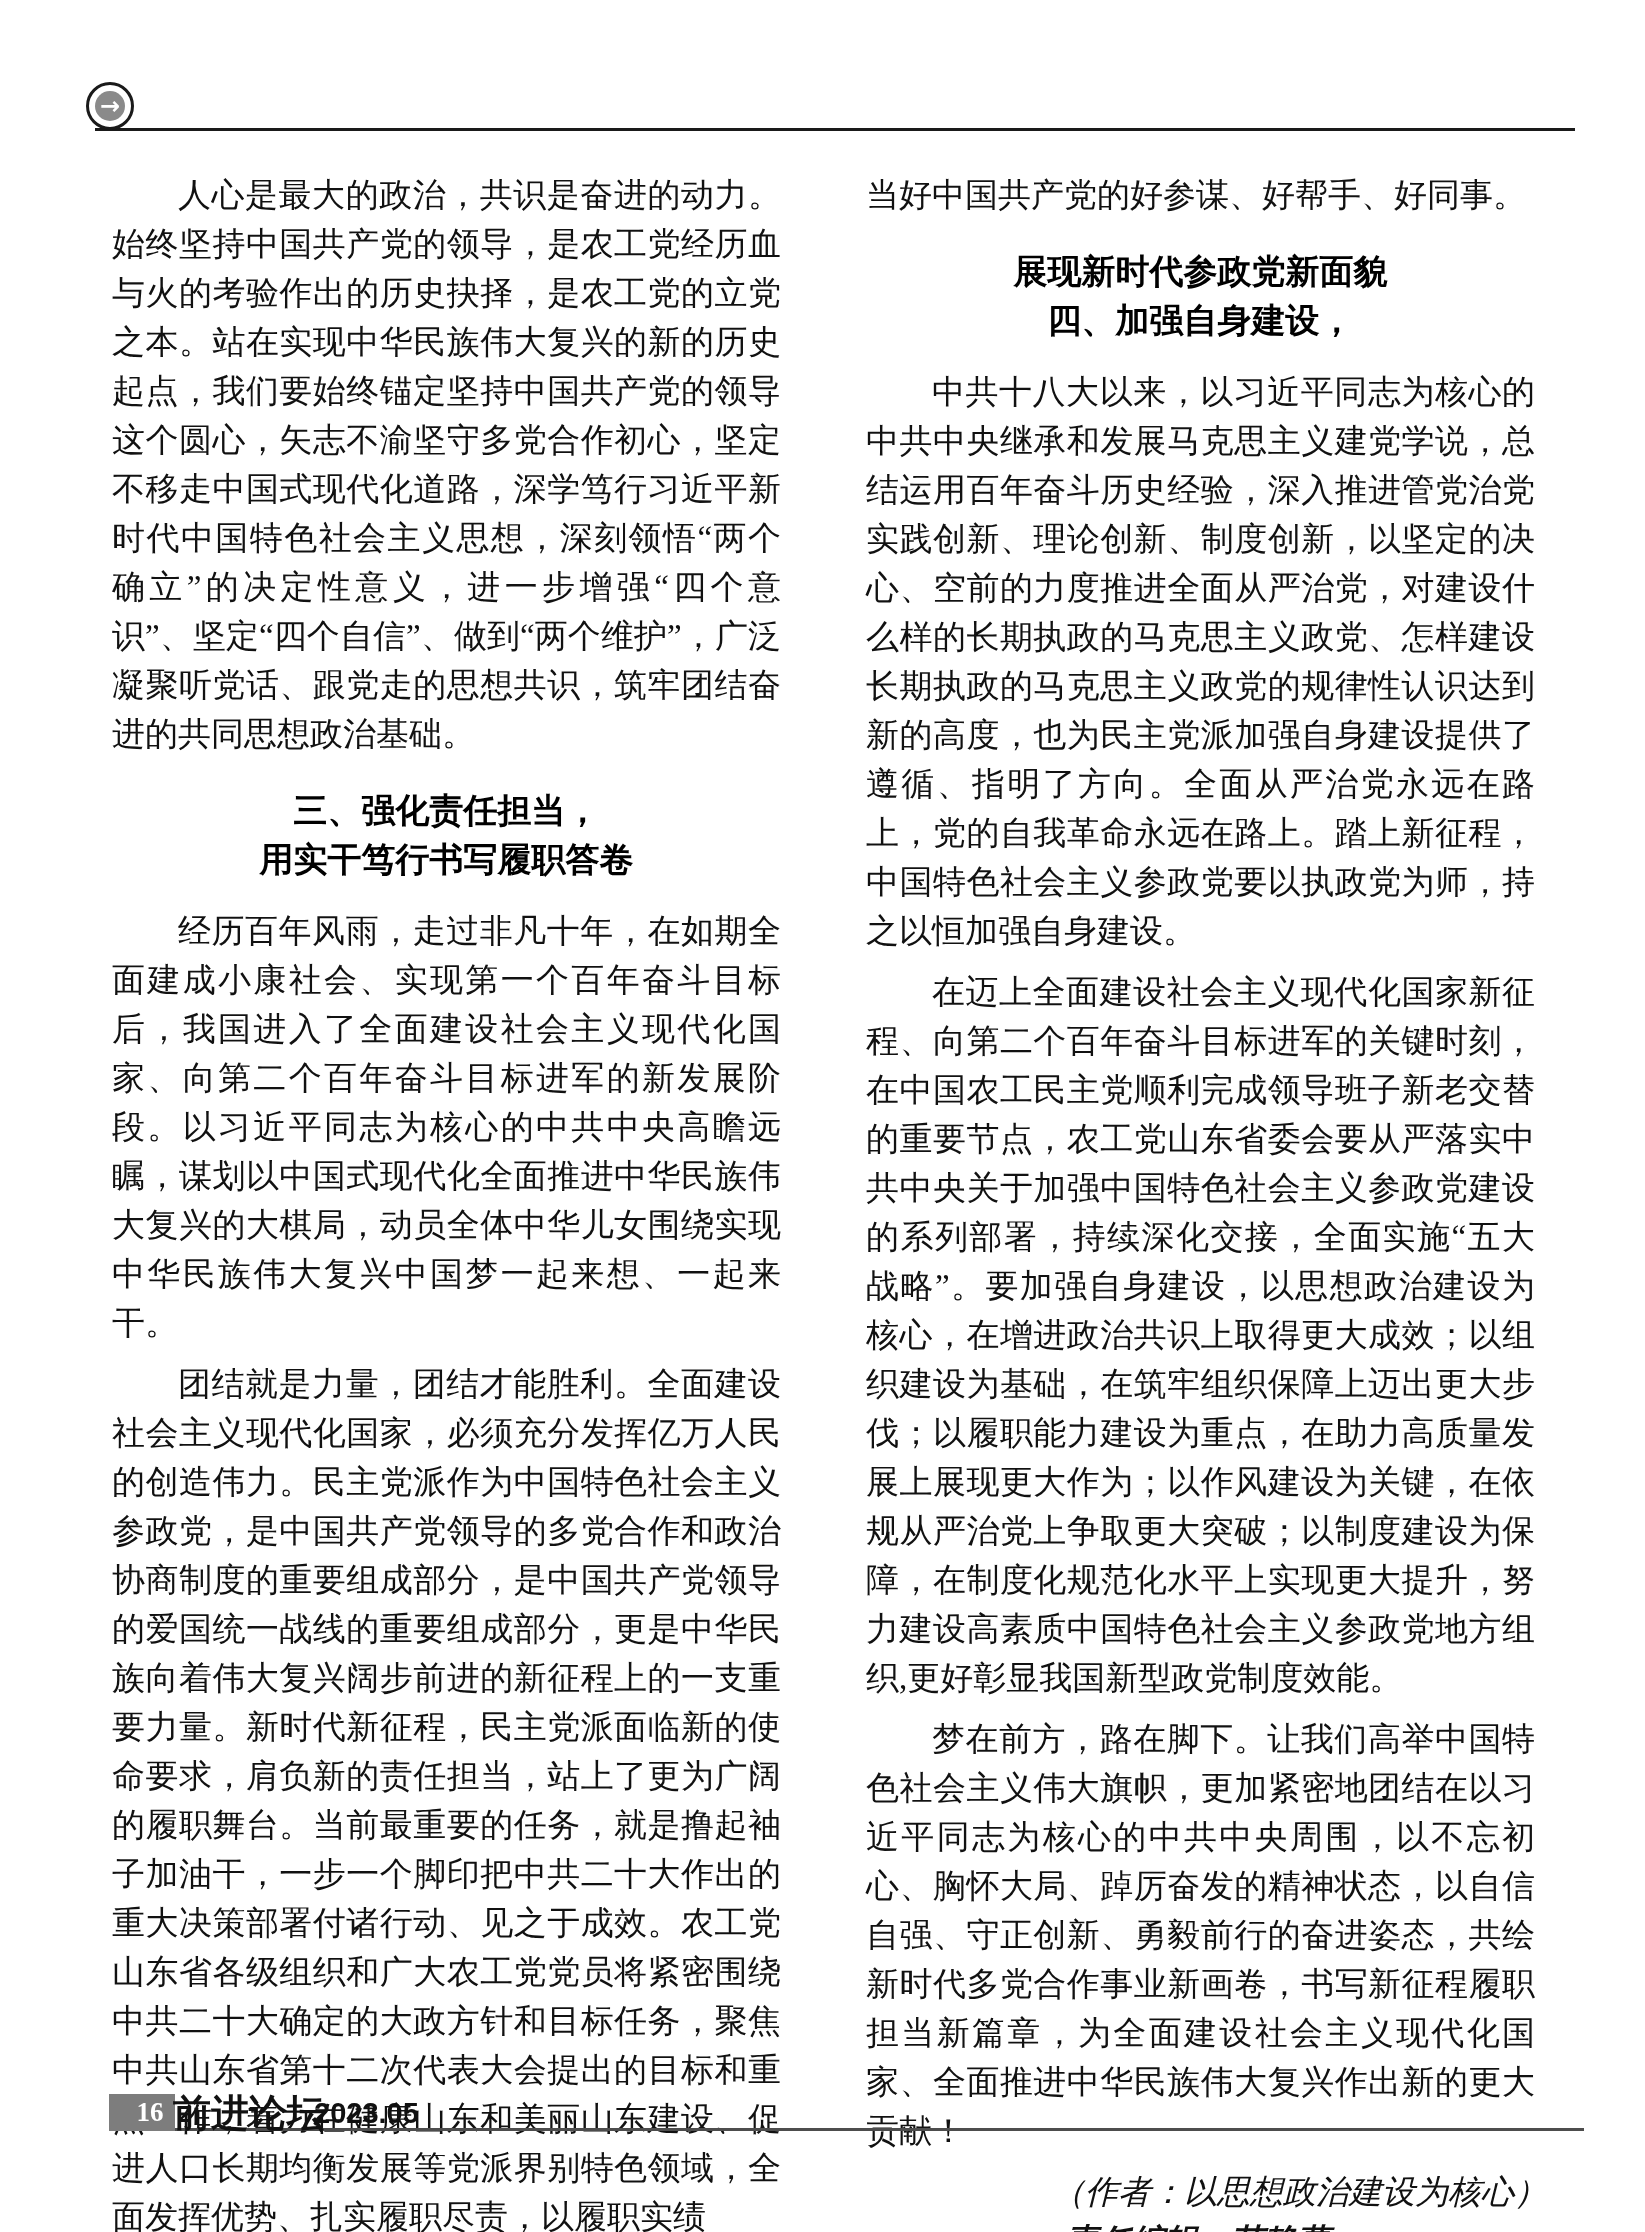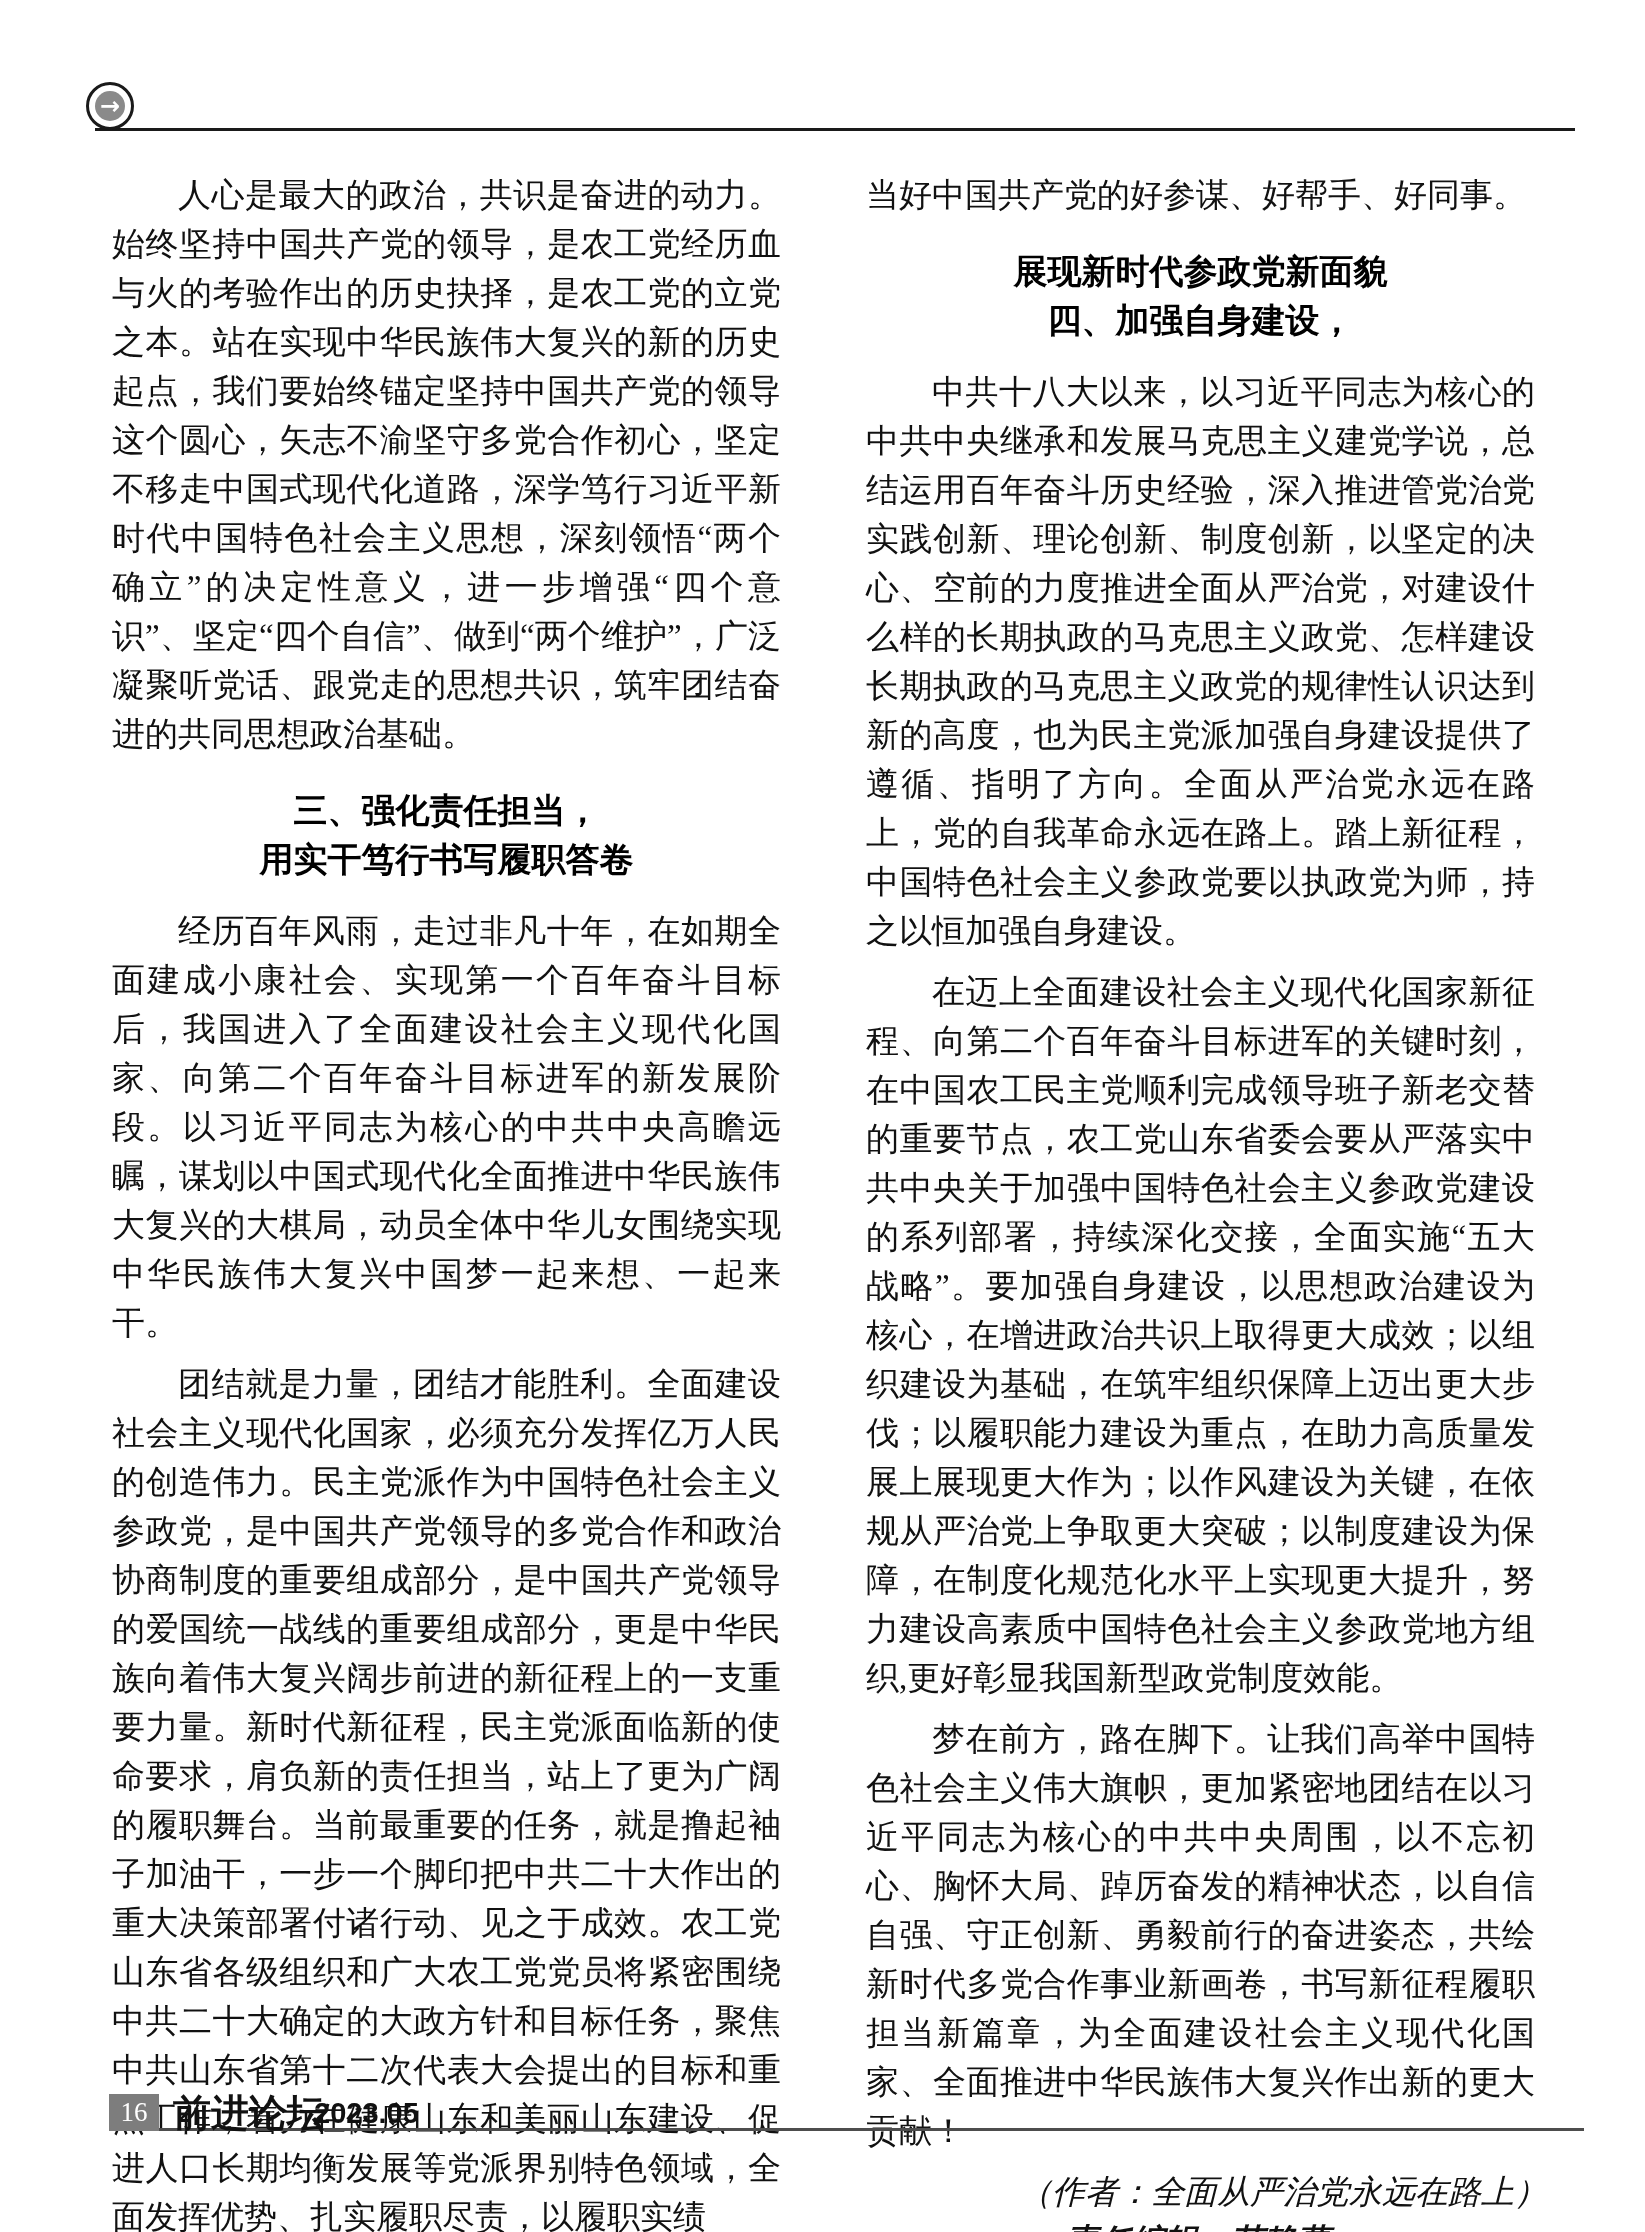--- a/index.html
+++ b/index.html
@@ -91,24 +91,25 @@
     width: 1425px; height: 3px;
     background: #4d4d4d;
   }
   .footer-pagenum-box {
     position: absolute;
     left: 109px; top: 2094px;
     width: 50px; height: 37px;
     background: #7d7d7d;
     color: #ffffff;
     font-size: 27px;
-    font-weight: normal;
+    font-weight: bold;
     line-height: 37px;
     text-align: center;
     font-family: "Liberation Serif", "DejaVu Serif", serif;
+    padding-left: 16px;
   }
   .footer-journal {
     position: absolute;
     left: 173px; top: 2095px;
     font-family: "Liberation Sans", "DejaVu Sans", sans-serif;
     font-size: 38px;
     font-weight: bold;
     line-height: 36px;
     color: #111;
     white-space: nowrap;
@@ -146,21 +147,21 @@
 
   <div class="column col-right">
     <p class="para no-indent">当好中国共产党的好参谋、好帮手、好同事。</p>
     <div class="section-heading">
       <div>展现新时代参政党新面貌</div>
       <div>四、加强自身建设，</div>
     </div>
     <p class="para">中共十八大以来，以习近平同志为核心的中共中央继承和发展马克思主义建党学说，总结运用百年奋斗历史经验，深入推进管党治党实践创新、理论创新、制度创新，以坚定的决心、空前的力度推进全面从严治党，对建设什么样的长期执政的马克思主义政党、怎样建设长期执政的马克思主义政党的规律性认识达到新的高度，也为民主党派加强自身建设提供了遵循、指明了方向。全面从严治党永远在路上，党的自我革命永远在路上。踏上新征程，中国特色社会主义参政党要以执政党为师，持之以恒加强自身建设。</p>
     <p class="para">在迈上全面建设社会主义现代化国家新征程、向第二个百年奋斗目标进军的关键时刻，在中国农工民主党顺利完成领导班子新老交替的重要节点，农工党山东省委会要从严落实中共中央关于加强中国特色社会主义参政党建设的系列部署，持续深化交接，全面实施“五大战略”。要加强自身建设，以思想政治建设为核心，在增进政治共识上取得更大成效；以组织建设为基础，在筑牢组织保障上迈出更大步伐；以履职能力建设为重点，在助力高质量发展上展现更大作为；以作风建设为关键，在依规从严治党上争取更大突破；以制度建设为保障，在制度化规范化水平上实现更大提升，努力建设高素质中国特色社会主义参政党地方组织,更好彰显我国新型政党制度效能。</p>
     <p class="para">梦在前方，路在脚下。让我们高举中国特色社会主义伟大旗帜，更加紧密地团结在以习近平同志为核心的中共中央周围，以不忘初心、胸怀大局、踔厉奋发的精神状态，以自信自强、守正创新、勇毅前行的奋进姿态，共绘新时代多党合作事业新画卷，书写新征程履职担当新篇章，为全面建设社会主义现代化国家、全面推进中华民族伟大复兴作出新的更大贡献！</p>
-    <p class="byline author">（作者：全面从严治党永远在路上）</p>
+    <p class="byline author">（作者：以思想政治建设为核心）</p>
     <p class="byline editor">责任编辑　苏静蕾</p>
   </div>
 
   <div class="footer-rule"></div>
   <div class="footer-pagenum-box">16</div>
   <div class="footer-journal">前进论坛</div>
   <div class="footer-issue">2023.05</div>
 
 </div>
 

